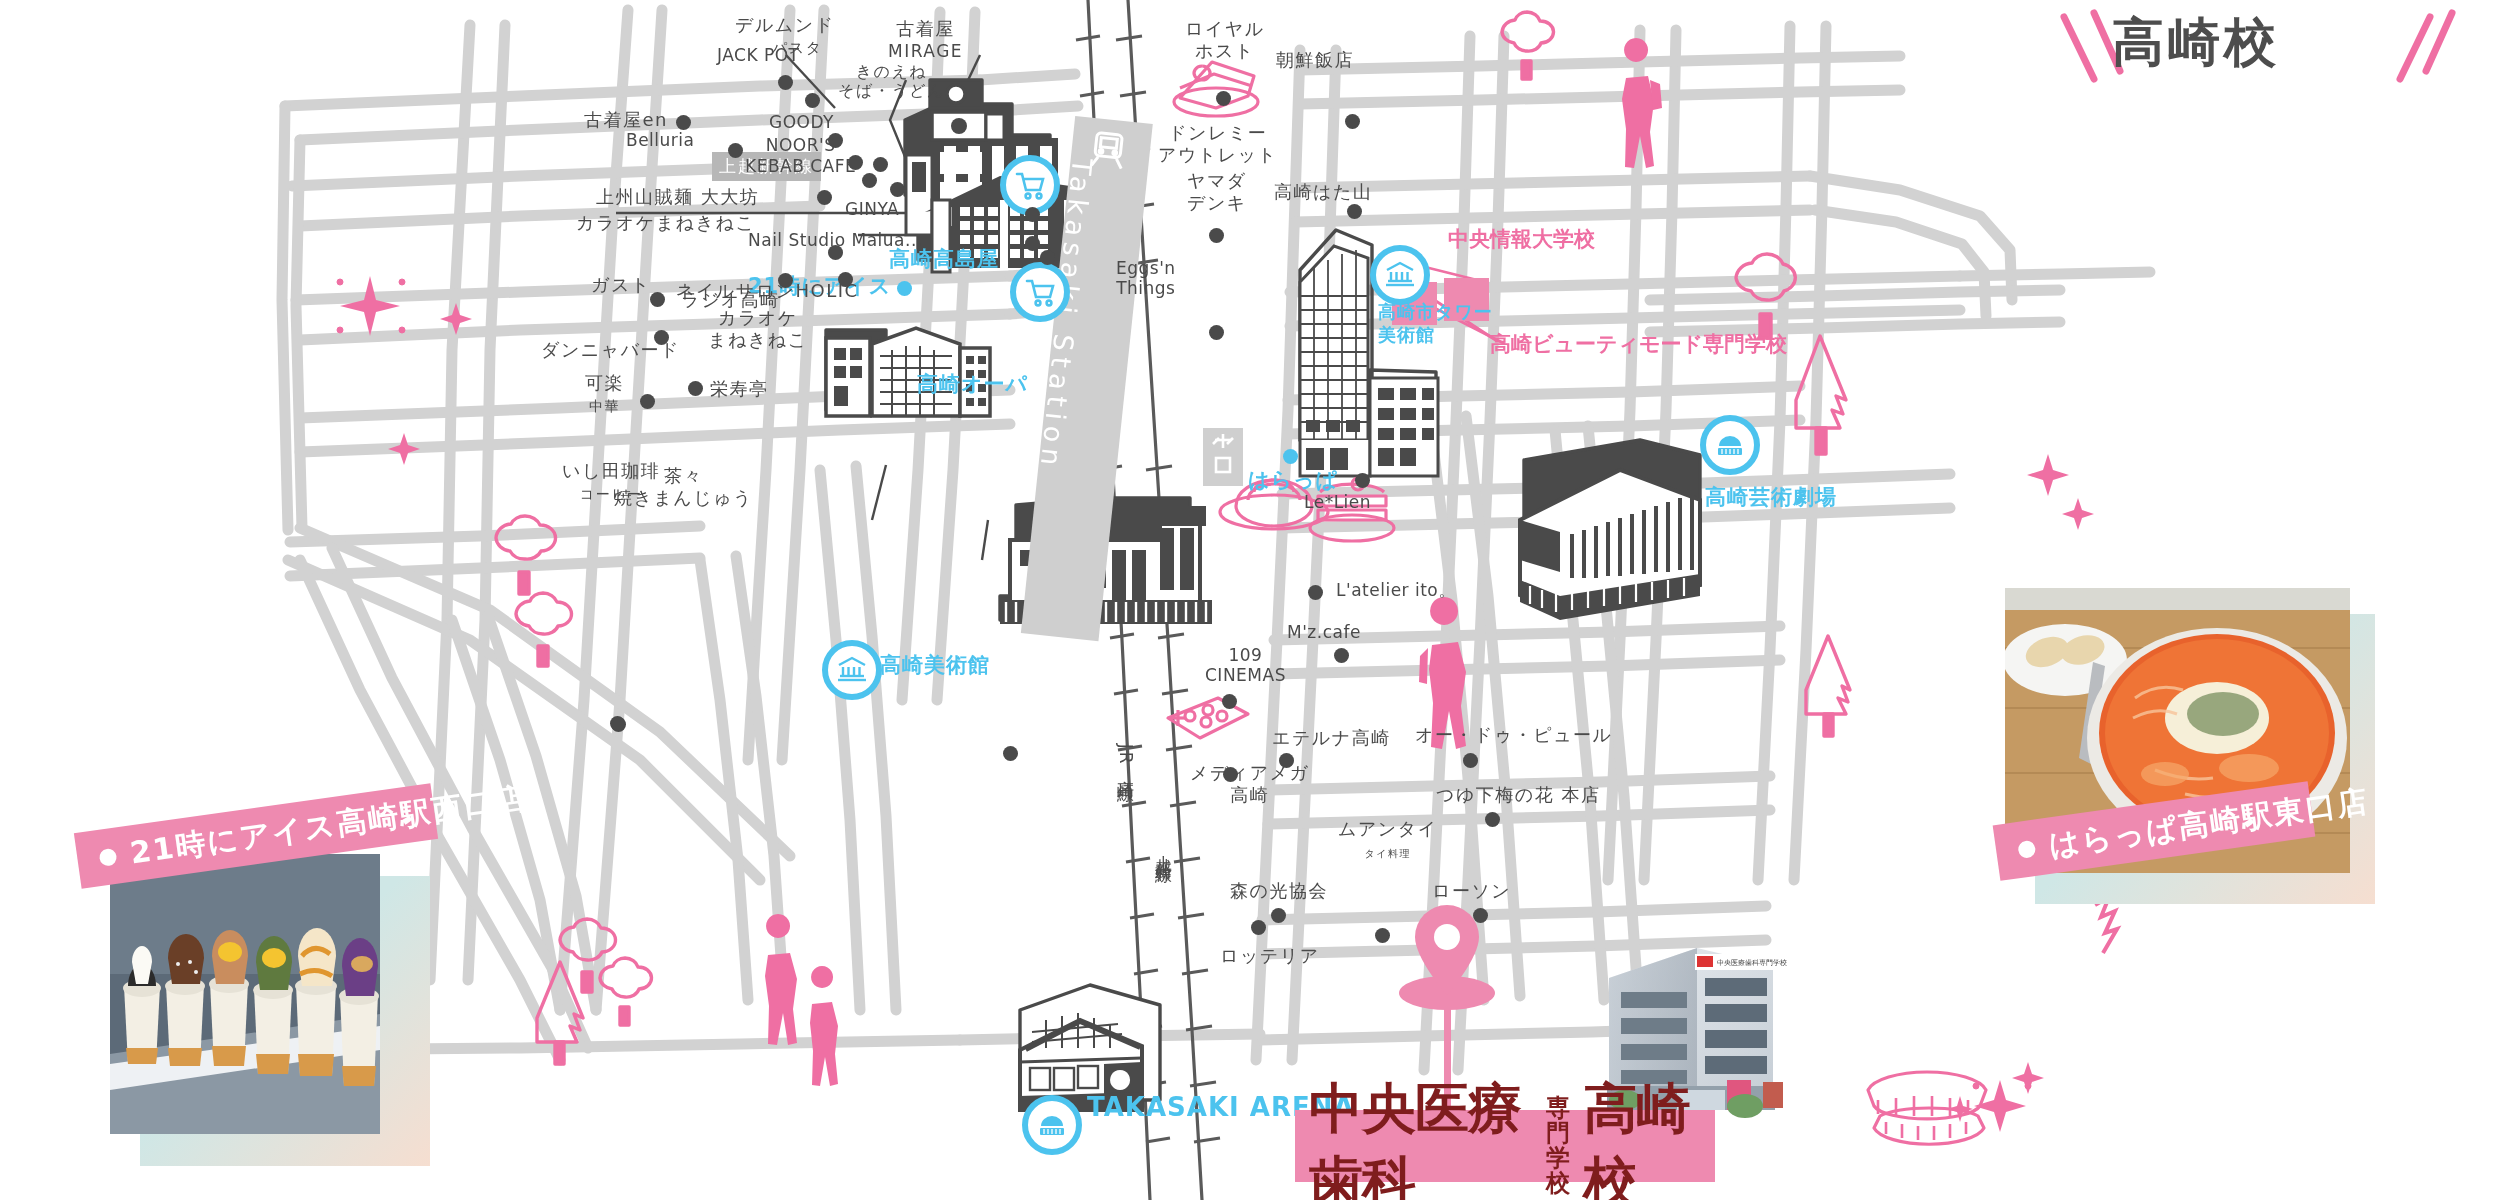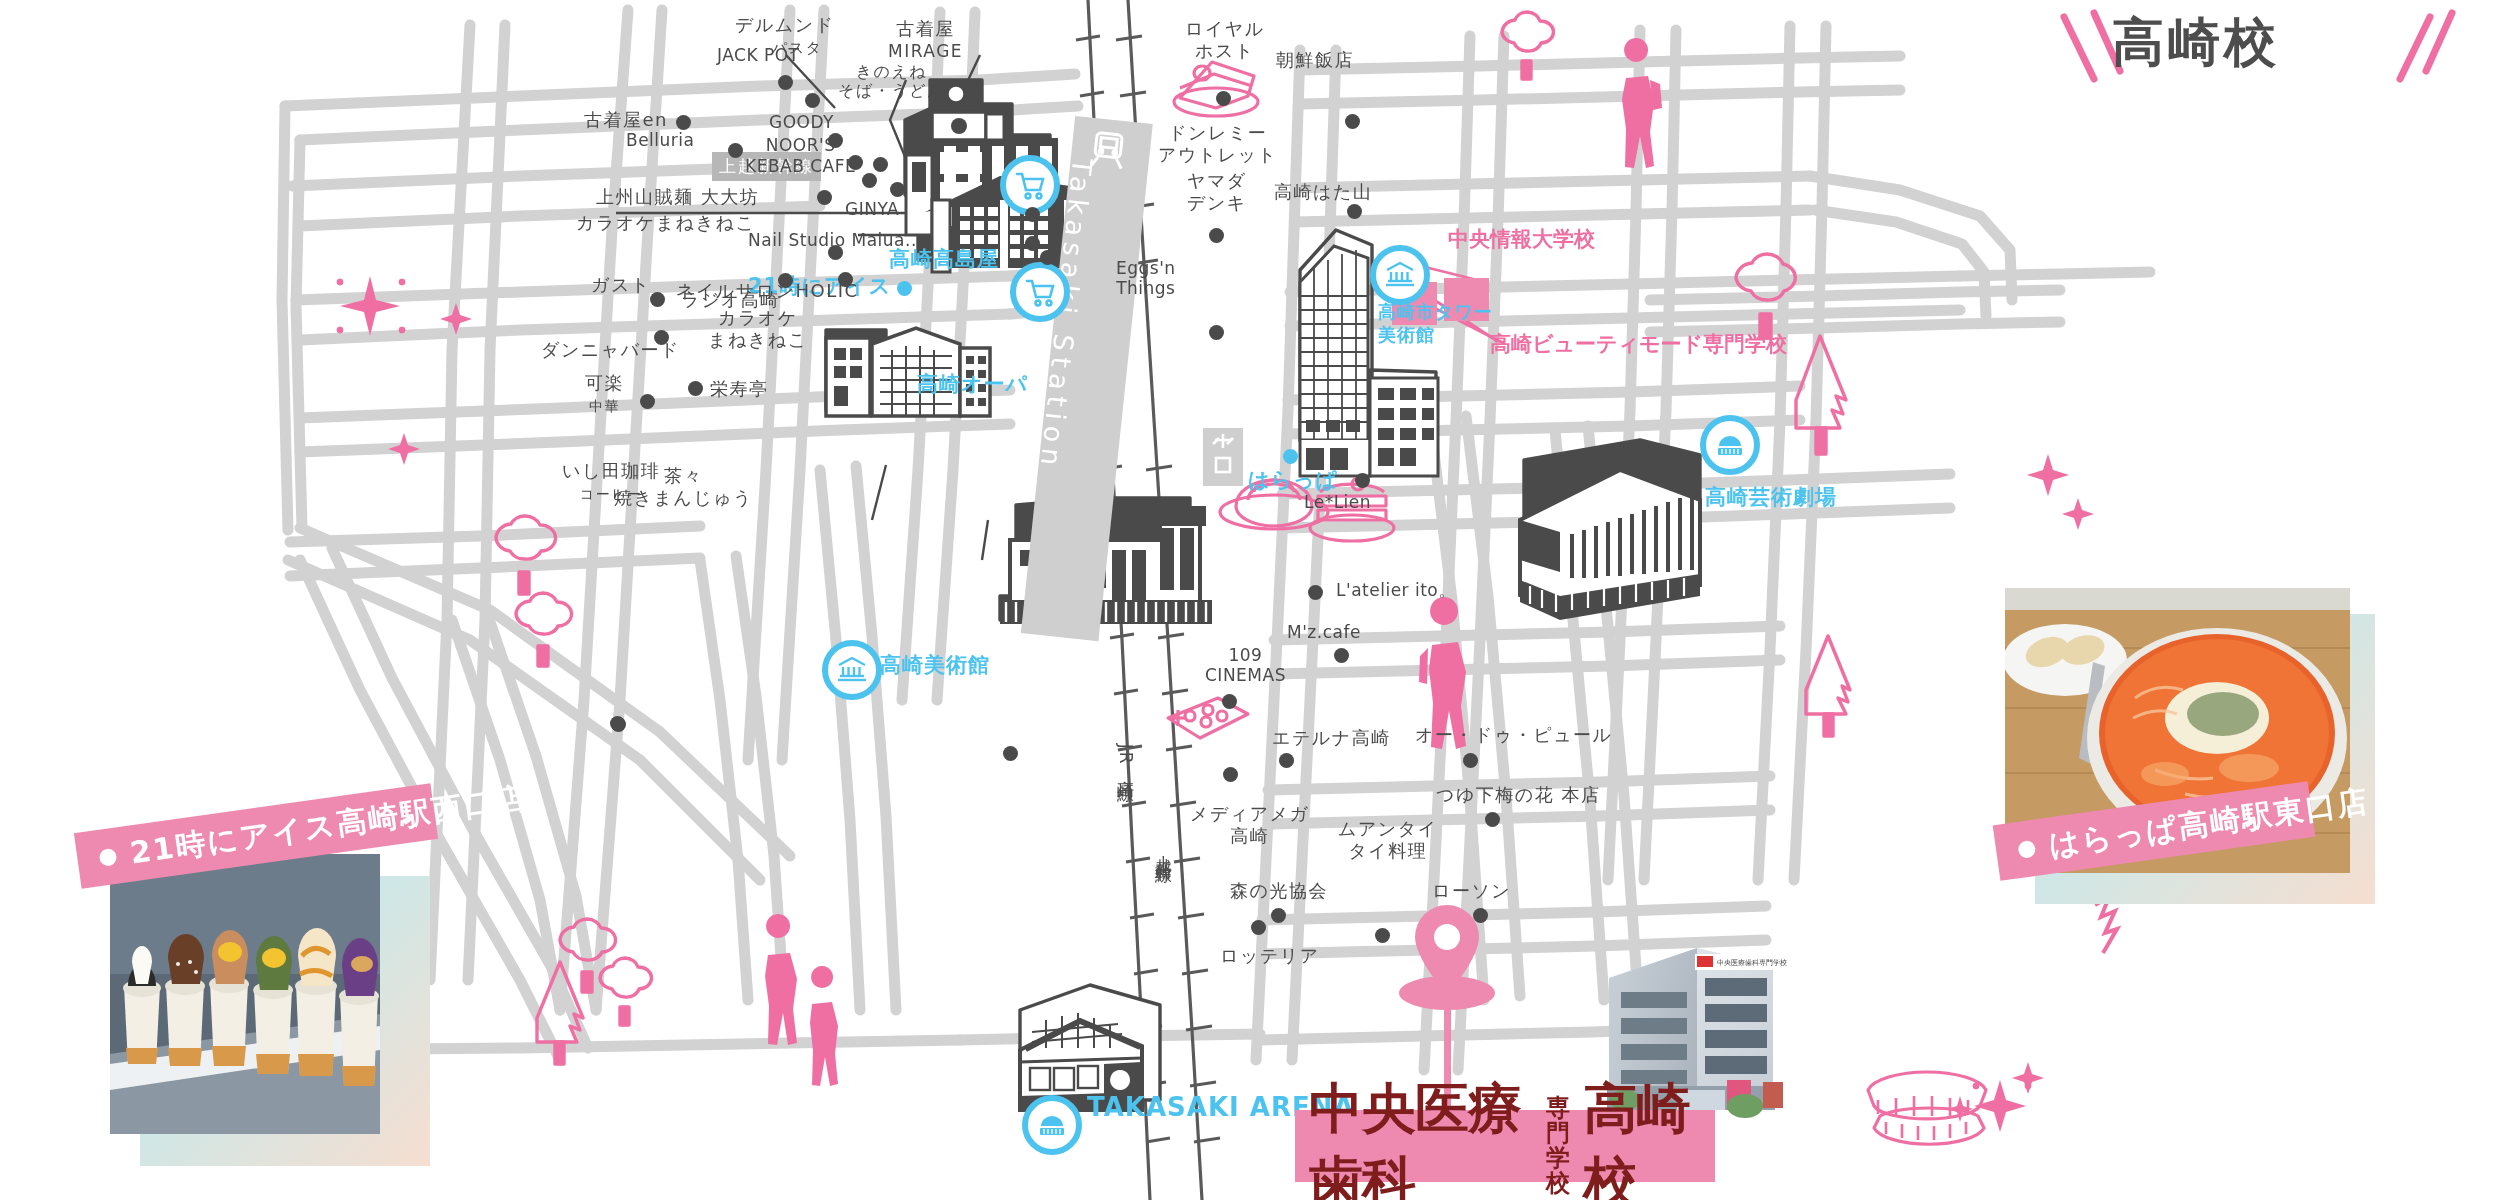--- a/index.html
+++ b/index.html
@@ -835,32 +835,32 @@
   <div class="poi" style="left:1287px;top:623px;">M'z.cafe</div>
   <div class="dot" style="left:1334px;top:648px;"></div>
 
   <div class="poi ctr" style="left:1205px;top:645px;line-height:1.2;">109
 CINEMAS</div>
   <div class="dot" style="left:1222px;top:694px;"></div>
 
   <div class="poi jp" style="left:1272px;top:728px;">エテルナ高崎</div>
   <div class="dot" style="left:1279px;top:753px;"></div>
 
-  <div class="poi jp ctr" style="left:1190px;top:762px;line-height:1.22;margin-top:41px;">メディアメガ
+  <div class="poi jp ctr" style="left:1190px;top:762px;line-height:1.22;">メディアメガ
 高崎</div>
   <div class="dot" style="left:1223px;top:767px;"></div>
 
   <div class="poi jp" style="left:1415px;top:725px;">オー・ドゥ・ピュール</div>
   <div class="dot" style="left:1463px;top:753px;"></div>
 
   <div class="poi jp" style="left:1436px;top:785px;">つゆ下梅の花 本店</div>
   <div class="dot" style="left:1485px;top:812px;"></div>
 
   <div class="poi jp ctr" style="left:1338px;top:818px;line-height:1.22;">ムアンタイ
-<span style="font-size:18px;text-align:right;">タイ料理</span></div>
+<span style="font-size:10px;text-align:right;">タイ料理</span></div>
   <div class="dot" style="left:1375px;top:928px;"></div>
 
   <div class="poi jp" style="left:1230px;top:881px;">森の光協会</div>
   <div class="dot" style="left:1271px;top:908px;"></div>
 
   <div class="poi jp" style="left:1432px;top:881px;">ローソン</div>
   <div class="dot" style="left:1473px;top:908px;"></div>
 
   <div class="poi jp" style="left:1220px;top:946px;">ロッテリア</div>
   <div class="dot" style="left:1251px;top:920px;"></div>

